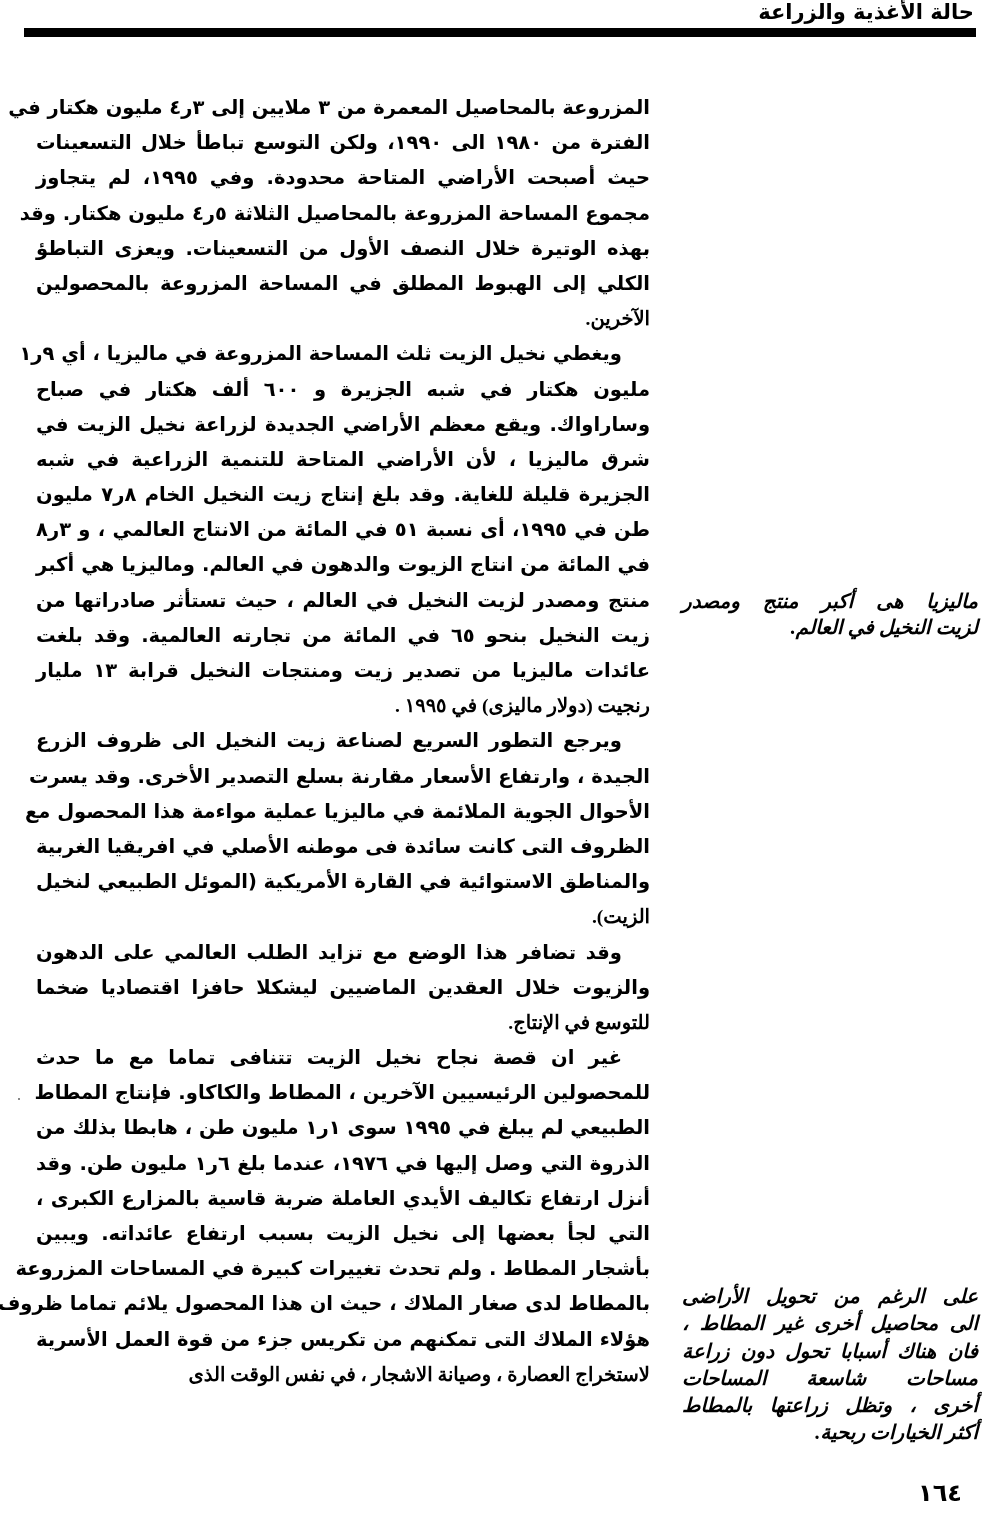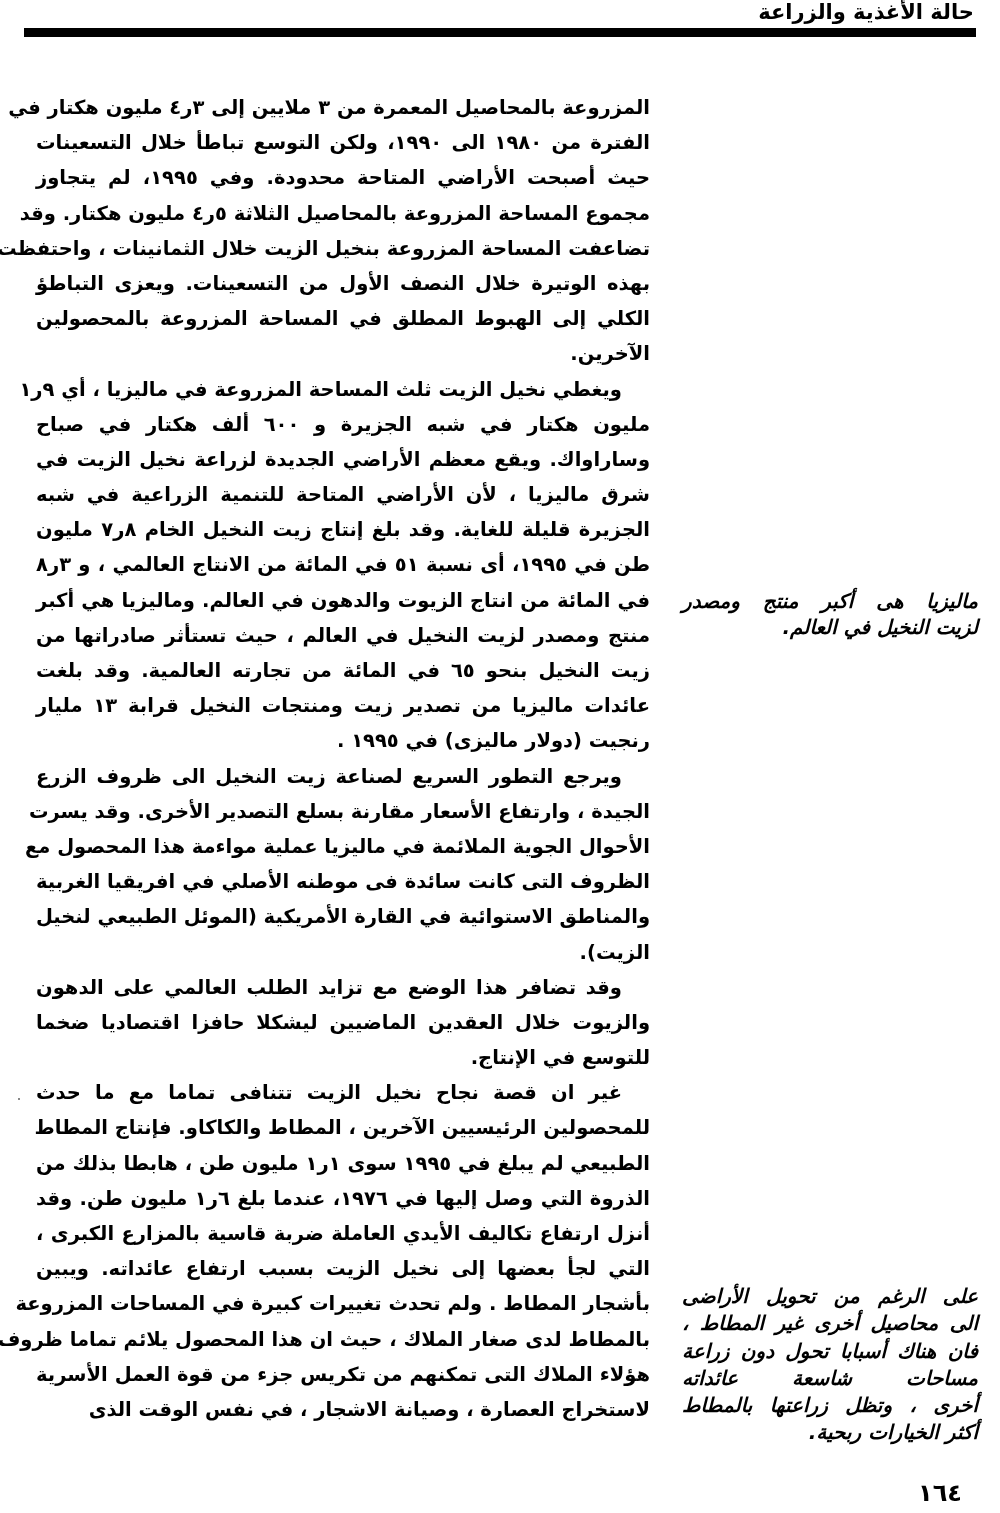--- a/index.html
+++ b/index.html
@@ -44,20 +44,21 @@
       line-height: 35.2px;
       height: 35.2px;
       font-weight: bold;
       text-align: justify;
       text-align-last: justify;
       white-space: nowrap;
       overflow: visible;
     }
     .line.last {
       text-align-last: right;
+      font-family: Liberation Serif, serif;
     }
     .line.indent {
       padding-right: 28px;
     }
     .sidenote {
       position: absolute;
       right: 22px;
       width: 296px;
       font-size: 20px;
       font-weight: bold;
@@ -99,21 +100,20 @@
 
   <div class="running-header">حالة الأغذية والزراعة</div>
   <div class="header-rule"></div>
 
   <div class="main-column" id="main-column">
       <div>
         <span class="line">المزروعة بالمحاصيل المعمرة من ٣ ملايين إلى ٣ر٤ مليون هكتار في</span>
         <span class="line">الفترة من ١٩٨٠ الى ١٩٩٠، ولكن التوسع تباطأ خلال التسعينات</span>
         <span class="line">حيث أصبحت الأراضي المتاحة محدودة. وفي ١٩٩٥، لم يتجاوز</span>
         <span class="line">مجموع المساحة المزروعة بالمحاصيل الثلاثة ٥ر٤ مليون هكتار. وقد</span>
-        <span class="line">تضاعفت المساحة المزروعة بنخيل الزيت خلال الثمانينات ، واحتفظت</span>
         <span class="line">بهذه الوتيرة خلال النصف الأول من التسعينات. ويعزى التباطؤ</span>
         <span class="line">الكلي إلى الهبوط المطلق في المساحة المزروعة بالمحصولين</span>
         <span class="line last">الآخرين.</span>
       </div>
       <div>
         <span class="line indent">ويغطي نخيل الزيت ثلث المساحة المزروعة في ماليزيا ، أي ٩ر١</span>
         <span class="line">مليون هكتار في شبه الجزيرة و ٦٠٠ ألف هكتار في صباح</span>
         <span class="line">وساراواك. ويقع معظم الأراضي الجديدة لزراعة نخيل الزيت في</span>
         <span class="line">شرق ماليزيا ، لأن الأراضي المتاحة للتنمية الزراعية في شبه</span>
         <span class="line">الجزيرة قليلة للغاية. وقد بلغ إنتاج زيت النخيل الخام ٨ر٧ مليون</span>
@@ -152,21 +152,21 @@
     </div>
 
   <div class="sidenote sidenote-1" id="sidenote-0">
       <span class="line">ماليزيا هى أكبر منتج ومصدر</span>
       <span class="line last">لزيت النخيل في العالم.</span>
     </div>
   <div class="sidenote sidenote-2" id="sidenote-1">
       <span class="line">على الرغم من تحويل الأراضى</span>
       <span class="line">الى محاصيل أخرى غير المطاط ،</span>
       <span class="line">فان هناك أسبابا تحول دون زراعة</span>
-      <span class="line">مساحات شاسعة عائداته</span>
+      <span class="line">مساحات شاسعة المساحات</span>
       <span class="line">أخرى ، وتظل زراعتها بالمطاط</span>
       <span class="line last">أكثر الخيارات ربحية.</span>
     </div>
 
   <div class="stray-mark"></div>
 
   <div class="page-number">١٦٤</div>
 </div>
 
 </body></html>

